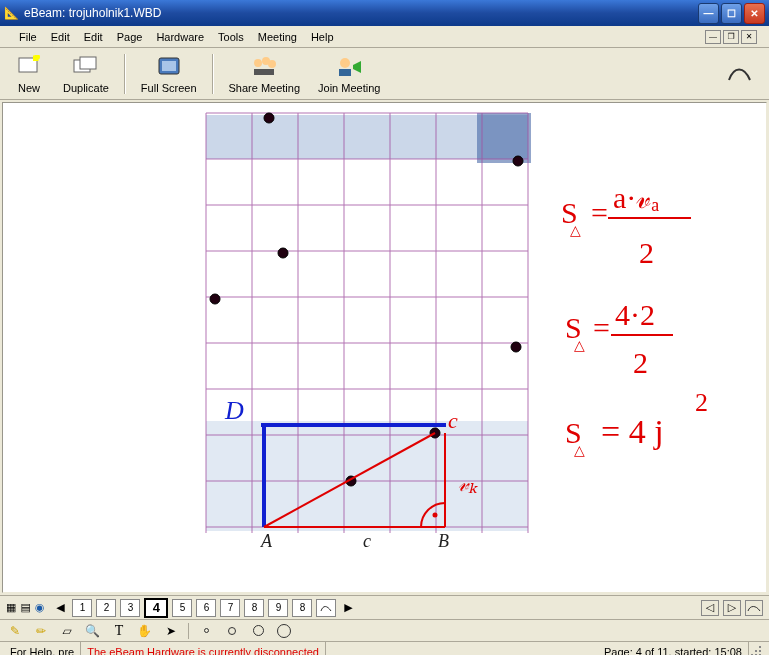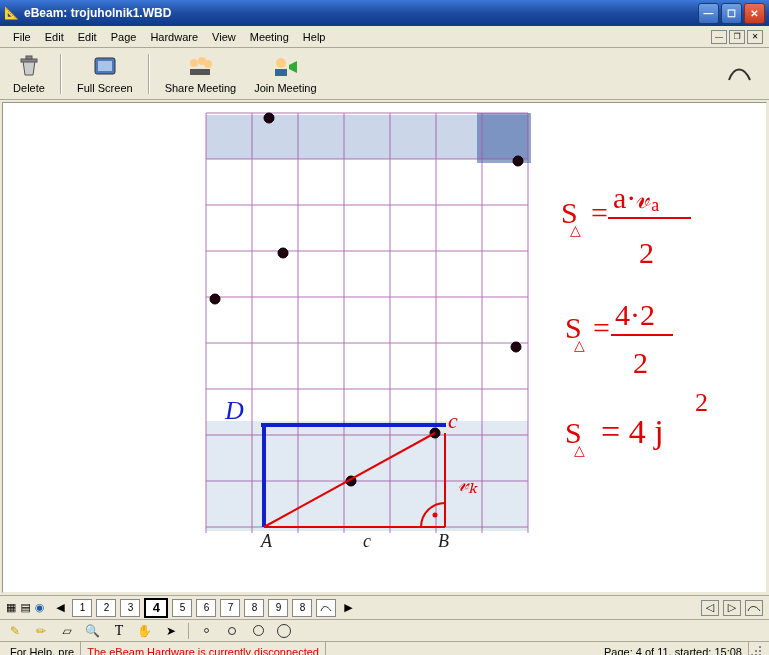--- a/index.html
+++ b/index.html
@@ -1,24 +1,24 @@
 <!DOCTYPE html>
 <html><head>
 <meta charset="utf-8">
 <style>
 * { margin: 0; padding: 0; box-sizing: border-box; }
 body { font-family: Tahoma, sans-serif; font-size: 11px; background: #ece9d8; width: 769px; height: 655px; overflow: hidden; }
 
 .titlebar { height: 26px; background: linear-gradient(to bottom, #3b78d8 0%, #1e4ba0 50%, #0d3a8a 100%); display: flex; align-items: center; padding: 0 4px; color: white; }
 .titlebar .app-icon { width: 16px; height: 16px; margin-right: 4px; display: flex; align-items: center; justify-content: center; font-size: 12px; }
-.titlebar .title { flex: 1; font-weight: bold; font-size: 12px; }
+.titlebar .title { flex: 1; font-weight: normal; font-size: 12px; }
 .titlebar .win-btn { width: 21px; height: 21px; margin-left: 2px; background: linear-gradient(to bottom, #6ea0e8, #3a6cc0); border: 1px solid #1a3a70; border-radius: 3px; display: flex; align-items: center; justify-content: center; color: white; font-weight: bold; font-size: 10px; cursor: pointer; }
 .titlebar .win-btn.close { background: linear-gradient(to bottom, #e87050, #c83a20); border-color: #a02010; }
 
-.menubar { height: 22px; background: #ece9d8; display: flex; align-items: center; padding: 0 6px; border-bottom: 1px solid #aca899; }
+.menubar { height: 22px; background: #ece9d8; display: flex; align-items: center; padding: 0 12px; border-bottom: 1px solid #aca899; }
 .menubar .menu { padding: 2px 7px; cursor: pointer; }
 .menubar .mdi-ctrl { margin-left: auto; display: flex; gap: 2px; }
 .menubar .mdi-btn { width: 16px; height: 14px; border: 1px solid #888; background: #ece9d8; display: flex; align-items: center; justify-content: center; font-size: 8px; cursor: pointer; }
 
 .toolbar { height: 52px; background: #ece9d8; display: flex; align-items: center; padding: 2px 6px; border-bottom: 1px solid #aca899; gap: 4px; }
 .toolbar .tb { display: flex; flex-direction: column; align-items: center; justify-content: center; padding: 2px 6px; cursor: pointer; min-width: 40px; border: 1px solid transparent; }
 .toolbar .tb .icon { width: 32px; height: 28px; display: flex; align-items: center; justify-content: center; }
 .toolbar .tb .label { font-size: 11px; margin-top: 1px; }
 .toolbar .sep { width: 2px; height: 40px; border-left: 1px solid #aca899; border-right: 1px solid #fff; margin: 0 4px; }
 .toolbar .right { margin-left: auto; }
@@ -53,40 +53,49 @@
   <div class="win-btn">☐</div>
   <div class="win-btn close">✕</div>
 </div>
 
 <div class="menubar">
   <span class="menu">File</span>
   <span class="menu">Edit</span>
   <span class="menu">Edit</span>
   <span class="menu">Page</span>
   <span class="menu">Hardware</span>
-  <span class="menu">View</span>
+  <span class="menu">Tools</span>
   <span class="menu">Meeting</span>
   <span class="menu">Help</span>
   <div class="mdi-ctrl">
     <div class="mdi-btn">—</div>
     <div class="mdi-btn">❐</div>
     <div class="mdi-btn">✕</div>
   </div>
 </div>
 
 <div class="toolbar">
   <div class="tb">
       <span class="icon">
         <svg width="28" height="24">
-          <path d="M8 6 h12 l-2 14 h-8 z" fill="#ccc" stroke="#555"></path>
-          <rect x="6" y="4" width="16" height="3" fill="#888" stroke="#555"></rect>
-          <rect x="11" y="1" width="6" height="3" fill="#888" stroke="#555"></rect>
-        </svg>
-      </span>
-      <span class="label">Delete</span>
+          <rect x="4" y="3" width="18" height="14" fill="#fff" stroke="#666"></rect>
+          <path d="M18 0 l6 6 l-6 0 z" fill="#ff0"></path>
+          <circle cx="22" cy="2" r="3" fill="#ff0"></circle>
+        </svg>
+      </span>
+      <span class="label">New</span>
+    </div>
+  <div class="tb">
+      <span class="icon">
+        <svg width="28" height="24">
+          <rect x="2" y="5" width="16" height="12" fill="#fff" stroke="#666"></rect>
+          <rect x="8" y="2" width="16" height="12" fill="#fff" stroke="#666"></rect>
+        </svg>
+      </span>
+      <span class="label">Duplicate</span>
     </div>
   <div class="sep"></div>
   <div class="tb">
       <span class="icon">
         <svg width="28" height="24">
           <rect x="4" y="3" width="20" height="16" fill="#4a7abc" stroke="#333" rx="2"></rect>
           <rect x="7" y="6" width="14" height="10" fill="#a8c4e8"></rect>
         </svg>
       </span>
       <span class="label">Full Screen</span>

